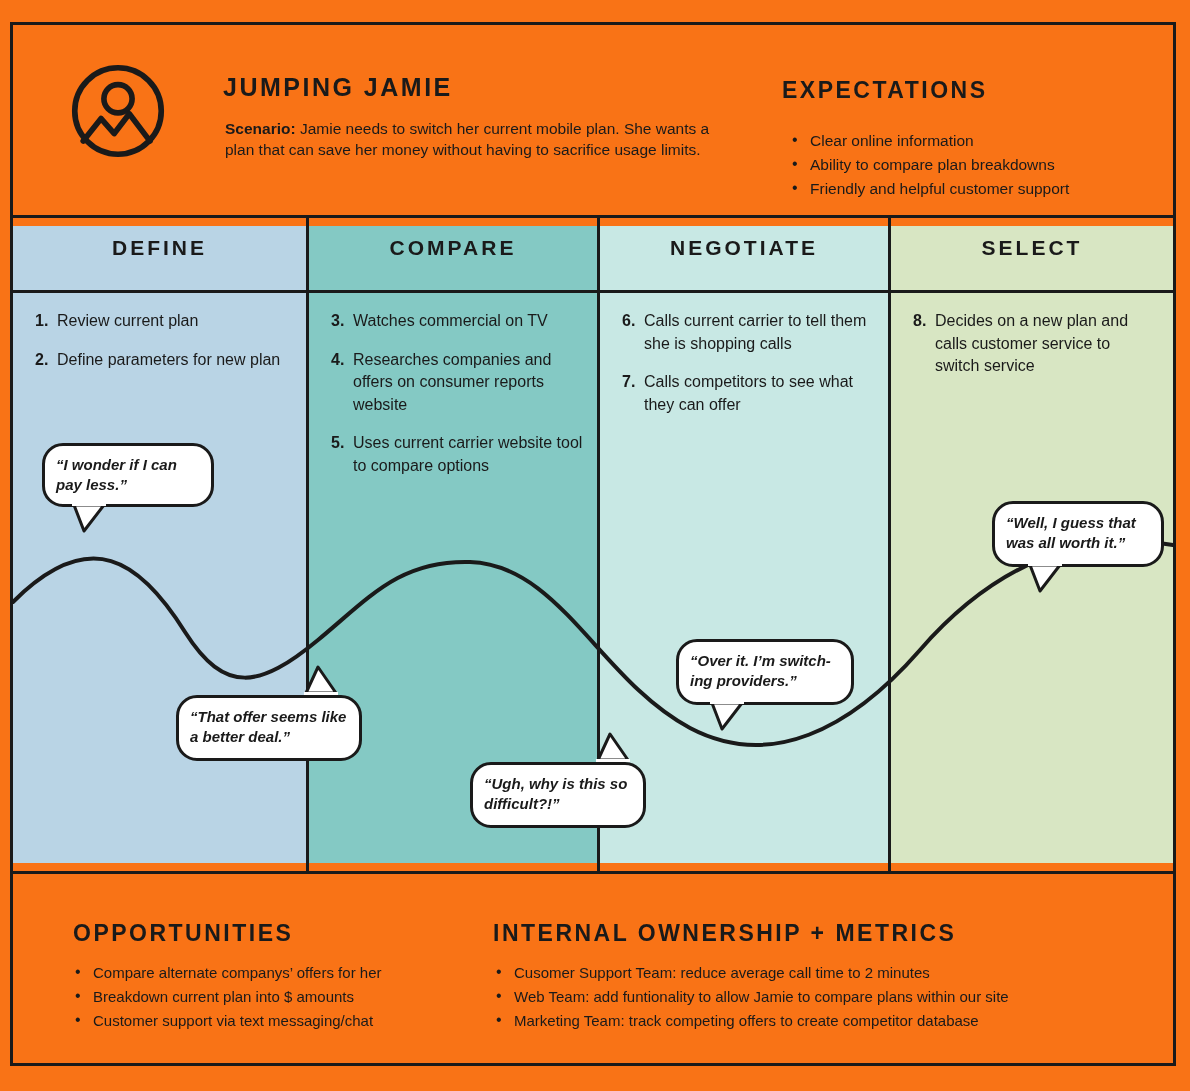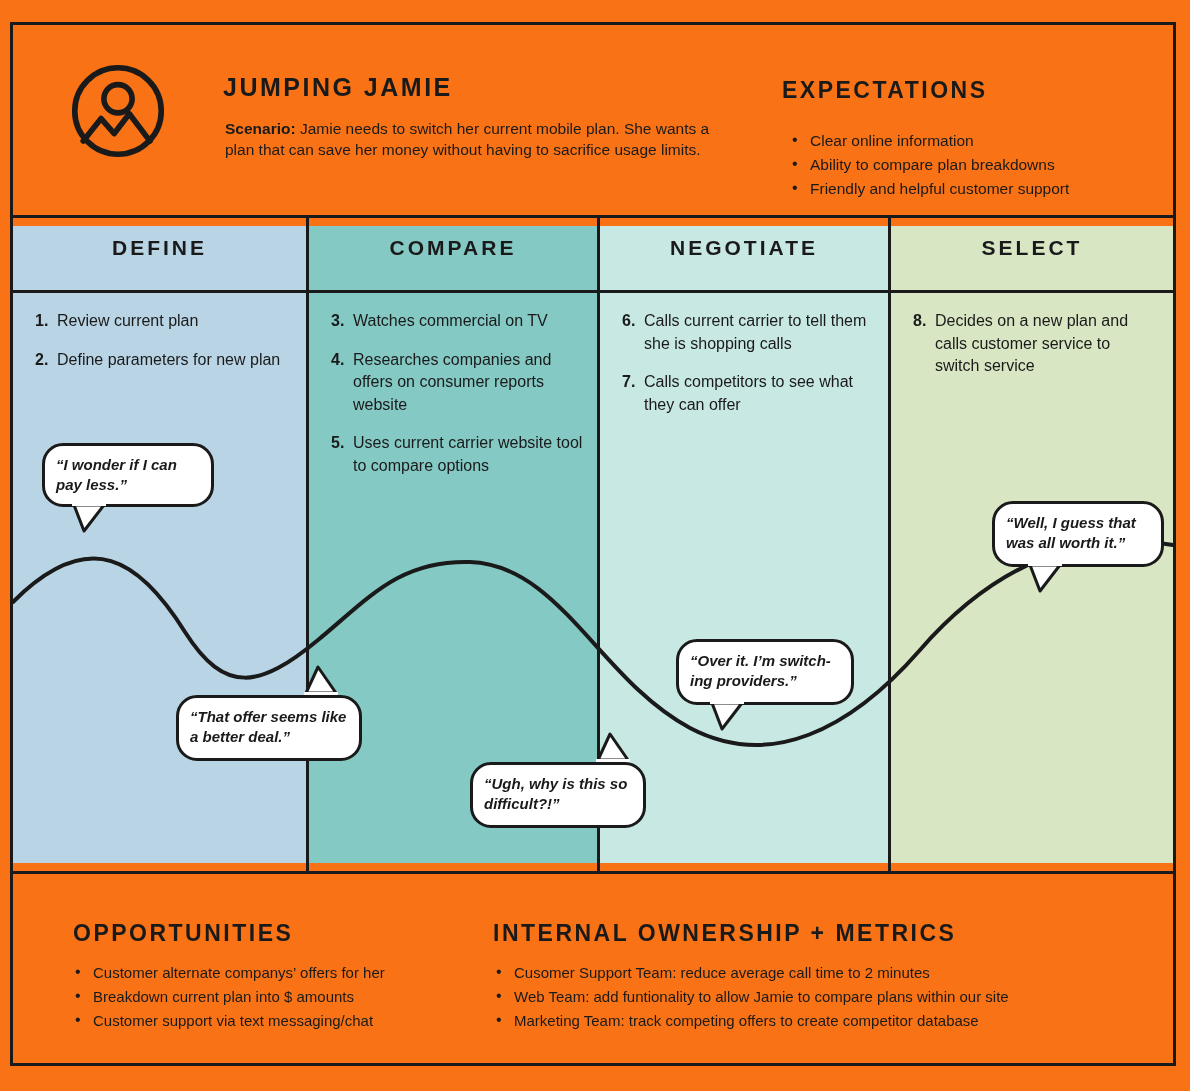--- a/index.html
+++ b/index.html
@@ -379,21 +379,21 @@
 
   <div class="bubble" style="left:992px; top:501px; width:172px; height:66px;">“Well, I guess that was all worth it.”</div>
   <svg class="tail" style="left:1028px; top:563px;" viewBox="0 0 34 30">
     <path d="M 2 2 L 32 2 L 12 28 Z" fill="#ffffff" stroke="#1a1a1a" stroke-width="3" stroke-linejoin="round"></path>
     <rect x="0" y="0" width="34" height="3" fill="#ffffff"></rect>
   </svg>
 
   <div class="footer">
     <div class="opp-title">OPPORTUNITIES</div>
     <ul class="opp-list">
-      <li>Customer alternate companys’ offers for her</li>
+      <li>Compare alternate companys’ offers for her</li>
       <li>Breakdown current plan into $ amounts</li>
       <li>Customer support via text messaging/chat</li>
     </ul>
 
     <div class="metrics-title">INTERNAL OWNERSHIP + METRICS</div>
     <ul class="metrics-list">
       <li>Cusomer Support Team: reduce average call time to 2 minutes</li>
       <li>Web Team: add funtionality to allow Jamie to compare plans within our site</li>
       <li>Marketing Team: track competing offers to create competitor database</li>
     </ul>

